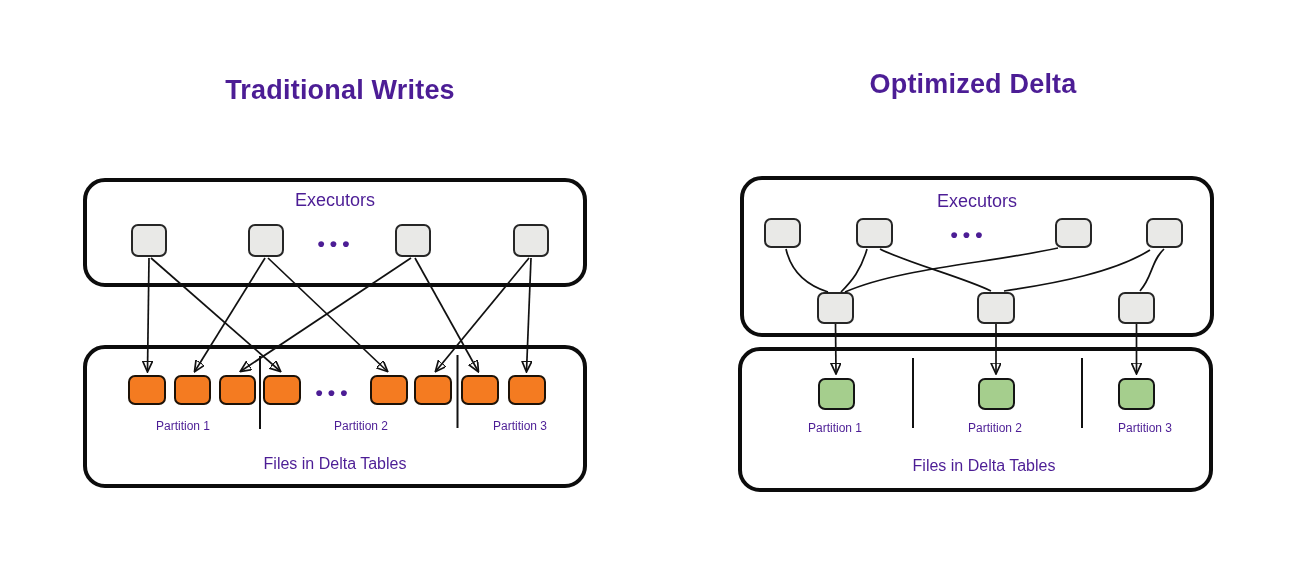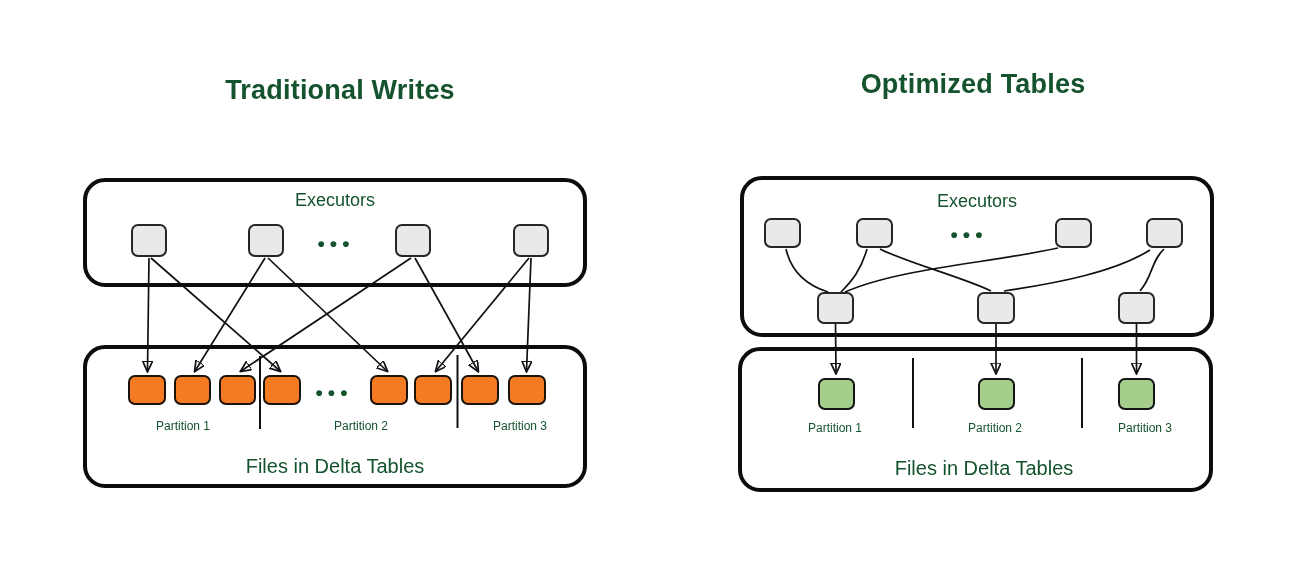--- a/index.html
+++ b/index.html
@@ -1,28 +1,28 @@
 <!DOCTYPE html>
 <html><head>
 <meta charset="utf-8">
 <style>
   html,body{margin:0;padding:0;background:#ffffff;}
   .canvas{
     position:relative;
     width:1314px;height:564px;
     background:#ffffff;
     font-family:"Liberation Sans","DejaVu Sans",sans-serif;
-    color:#14532d;
+    color:#4c1d95;
     overflow:hidden;
   }
   .abs{position:absolute;}
   .ctr{transform:translateX(-50%);white-space:nowrap;}
   .title{font-size:27px;font-weight:600;letter-spacing:.2px;}
   .boxlabel{font-size:18px;}
-  .fileslabel{font-size:20px;}
+  .fileslabel{font-size:16px;}
   .plabel{font-size:12px;line-height:20px;}
   .bigbox{
     position:absolute;
     background:#ffffff;
     border:4.5px solid #0c0c0c;
     border-radius:22px;
     box-sizing:border-box;
   }
   .node{
     position:absolute;
@@ -72,21 +72,21 @@
     <div class="node orange" style="left:508px;top:375px;width:38px;height:30px;"></div>
 
     <div class="abs ctr plabel" style="left:183px;top:416px;">Partition 1</div>
     <div class="abs ctr plabel" style="left:361px;top:416px;">Partition 2</div>
     <div class="abs ctr plabel" style="left:520px;top:416px;">Partition 3</div>
 
     <div class="abs ctr fileslabel" style="left:335px;top:455px;">Files in Delta Tables</div>
   </div>
 
   <div class="abs">
-    <div class="abs ctr title" style="left:973px;top:69px;">Optimized Tables</div>
+    <div class="abs ctr title" style="left:973px;top:69px;">Optimized Delta</div>
 
     <div class="bigbox" style="left:740px;top:176px;width:474px;height:161px;"></div>
     <div class="abs ctr boxlabel" style="left:977px;top:191px;">Executors</div>
 
     <div class="node gray" style="left:764px;top:218px;width:37px;height:30px;"></div>
     <div class="node gray" style="left:856px;top:218px;width:37px;height:30px;"></div>
     <div class="abs dots" style="left:969px;top:235px;">•••</div>
     <div class="node gray" style="left:1055px;top:218px;width:37px;height:30px;"></div>
     <div class="node gray" style="left:1146px;top:218px;width:37px;height:30px;"></div>
 

